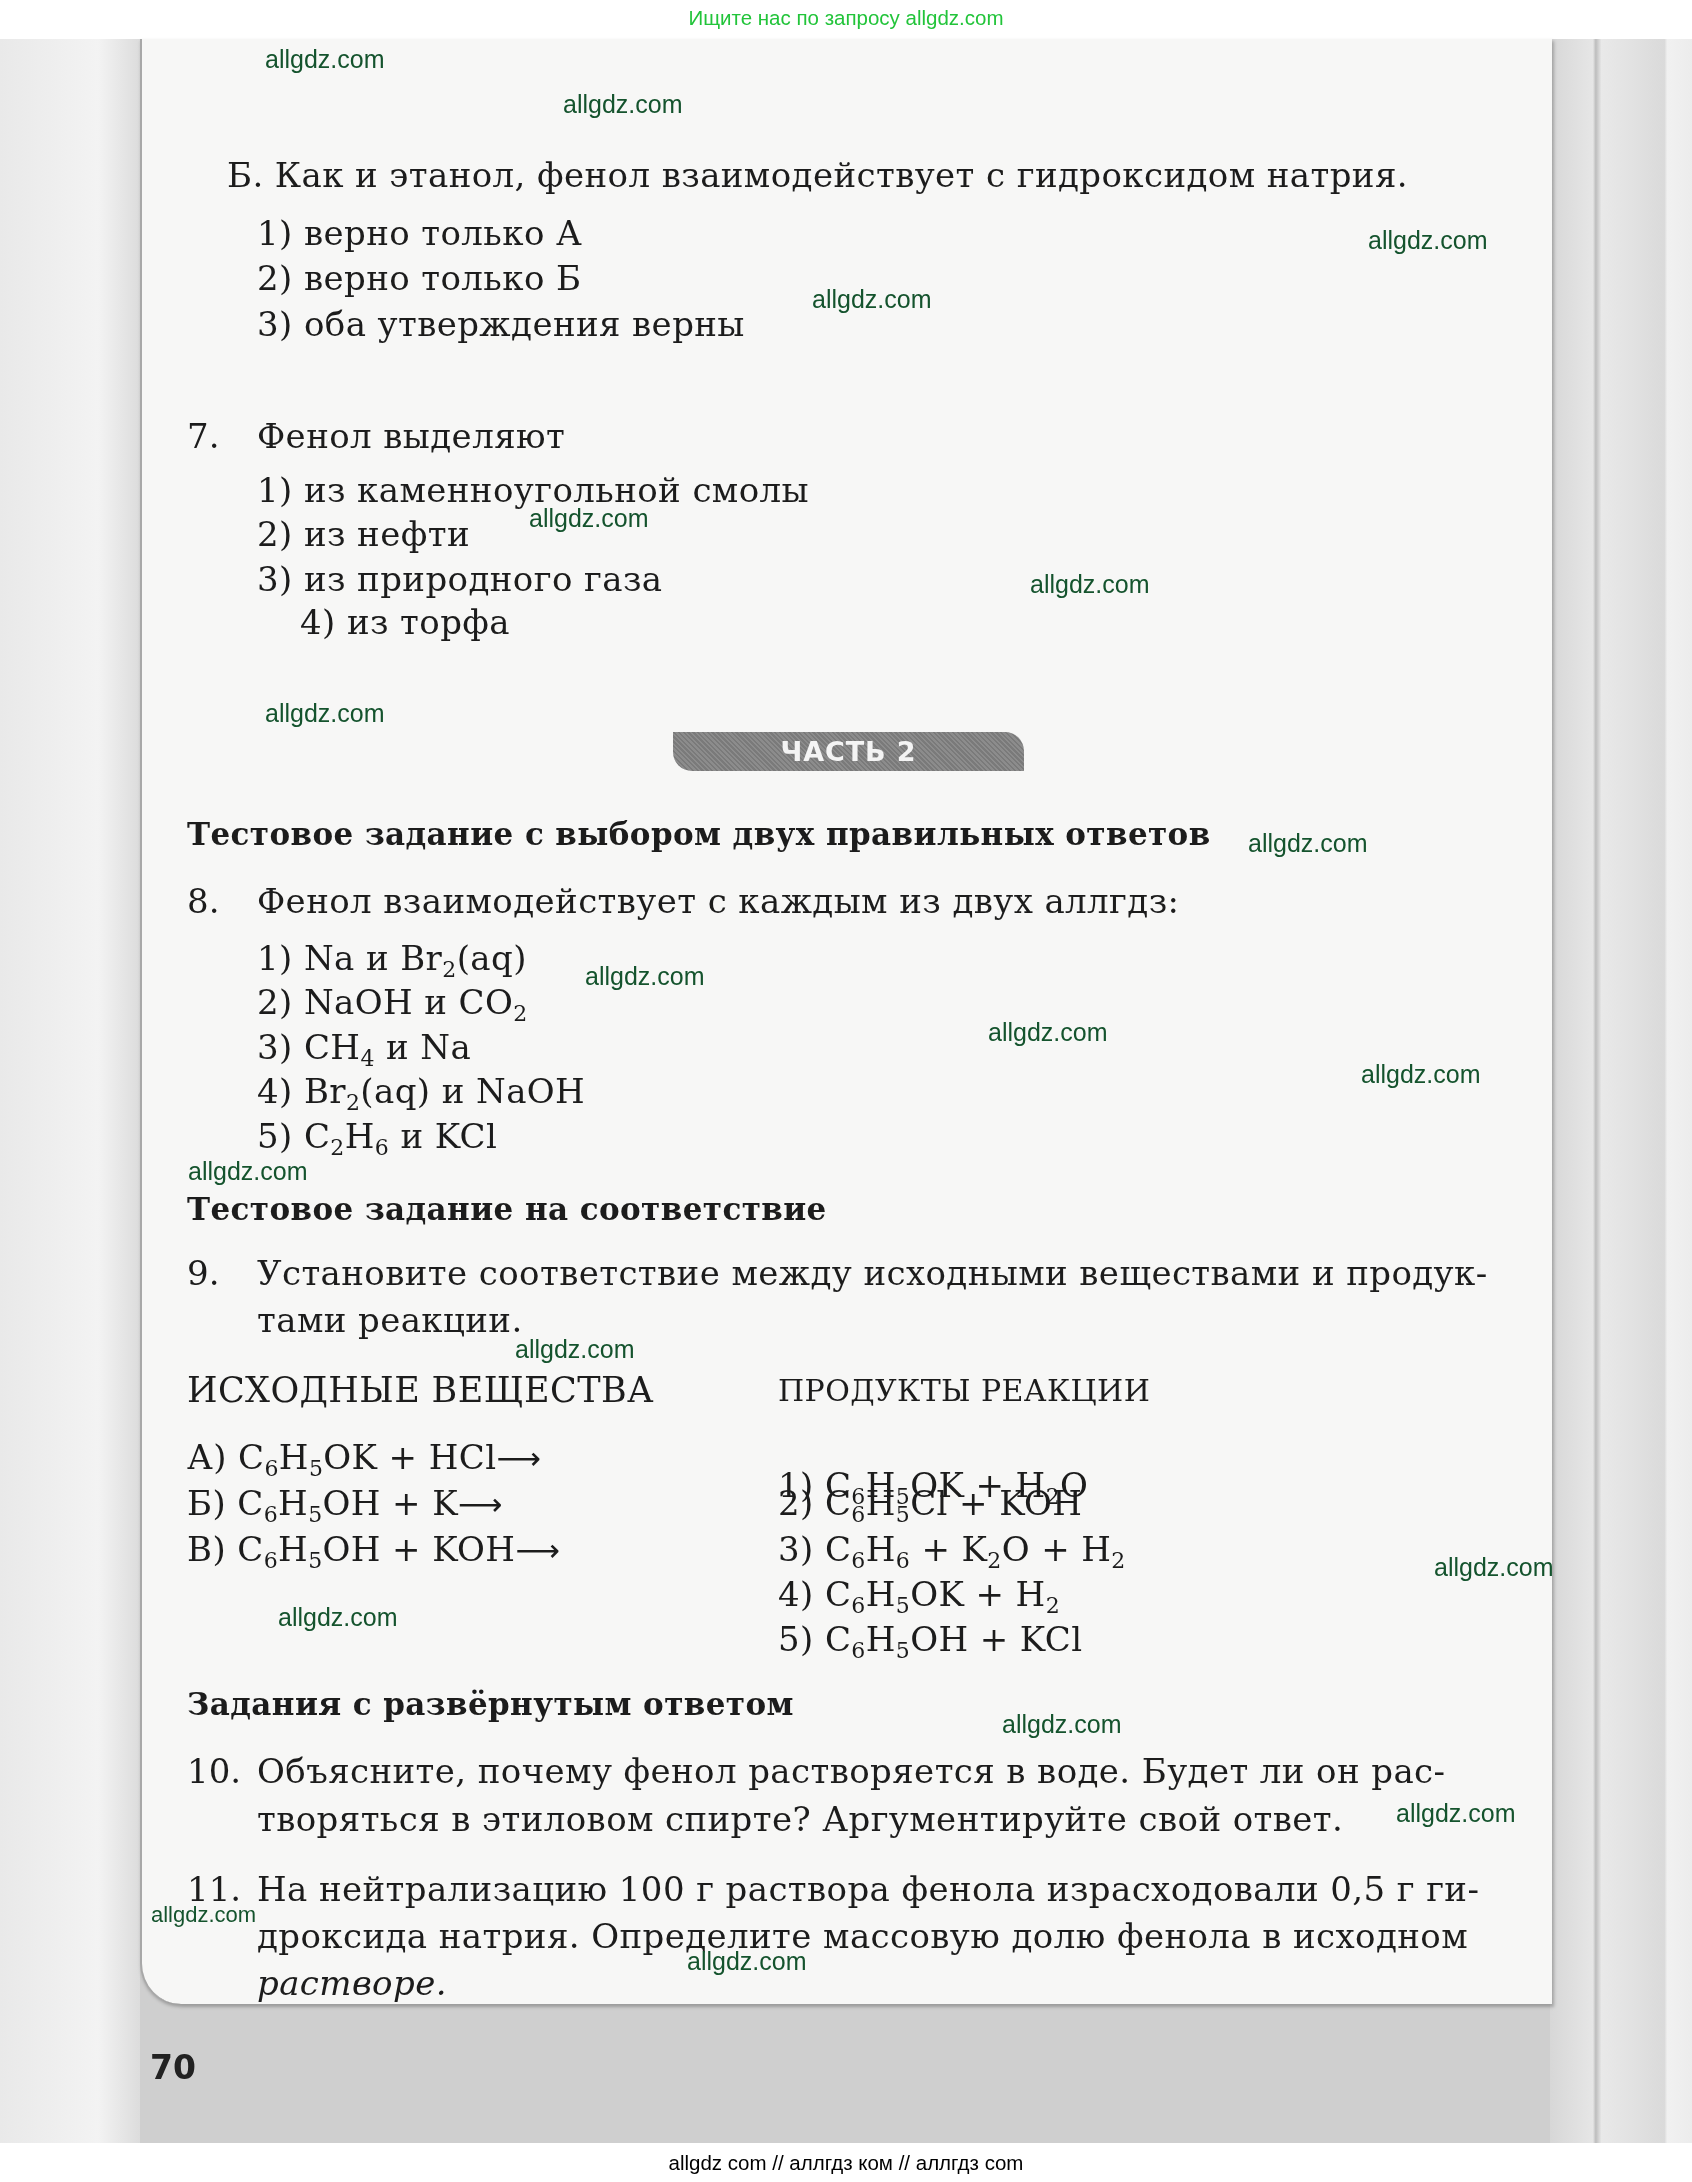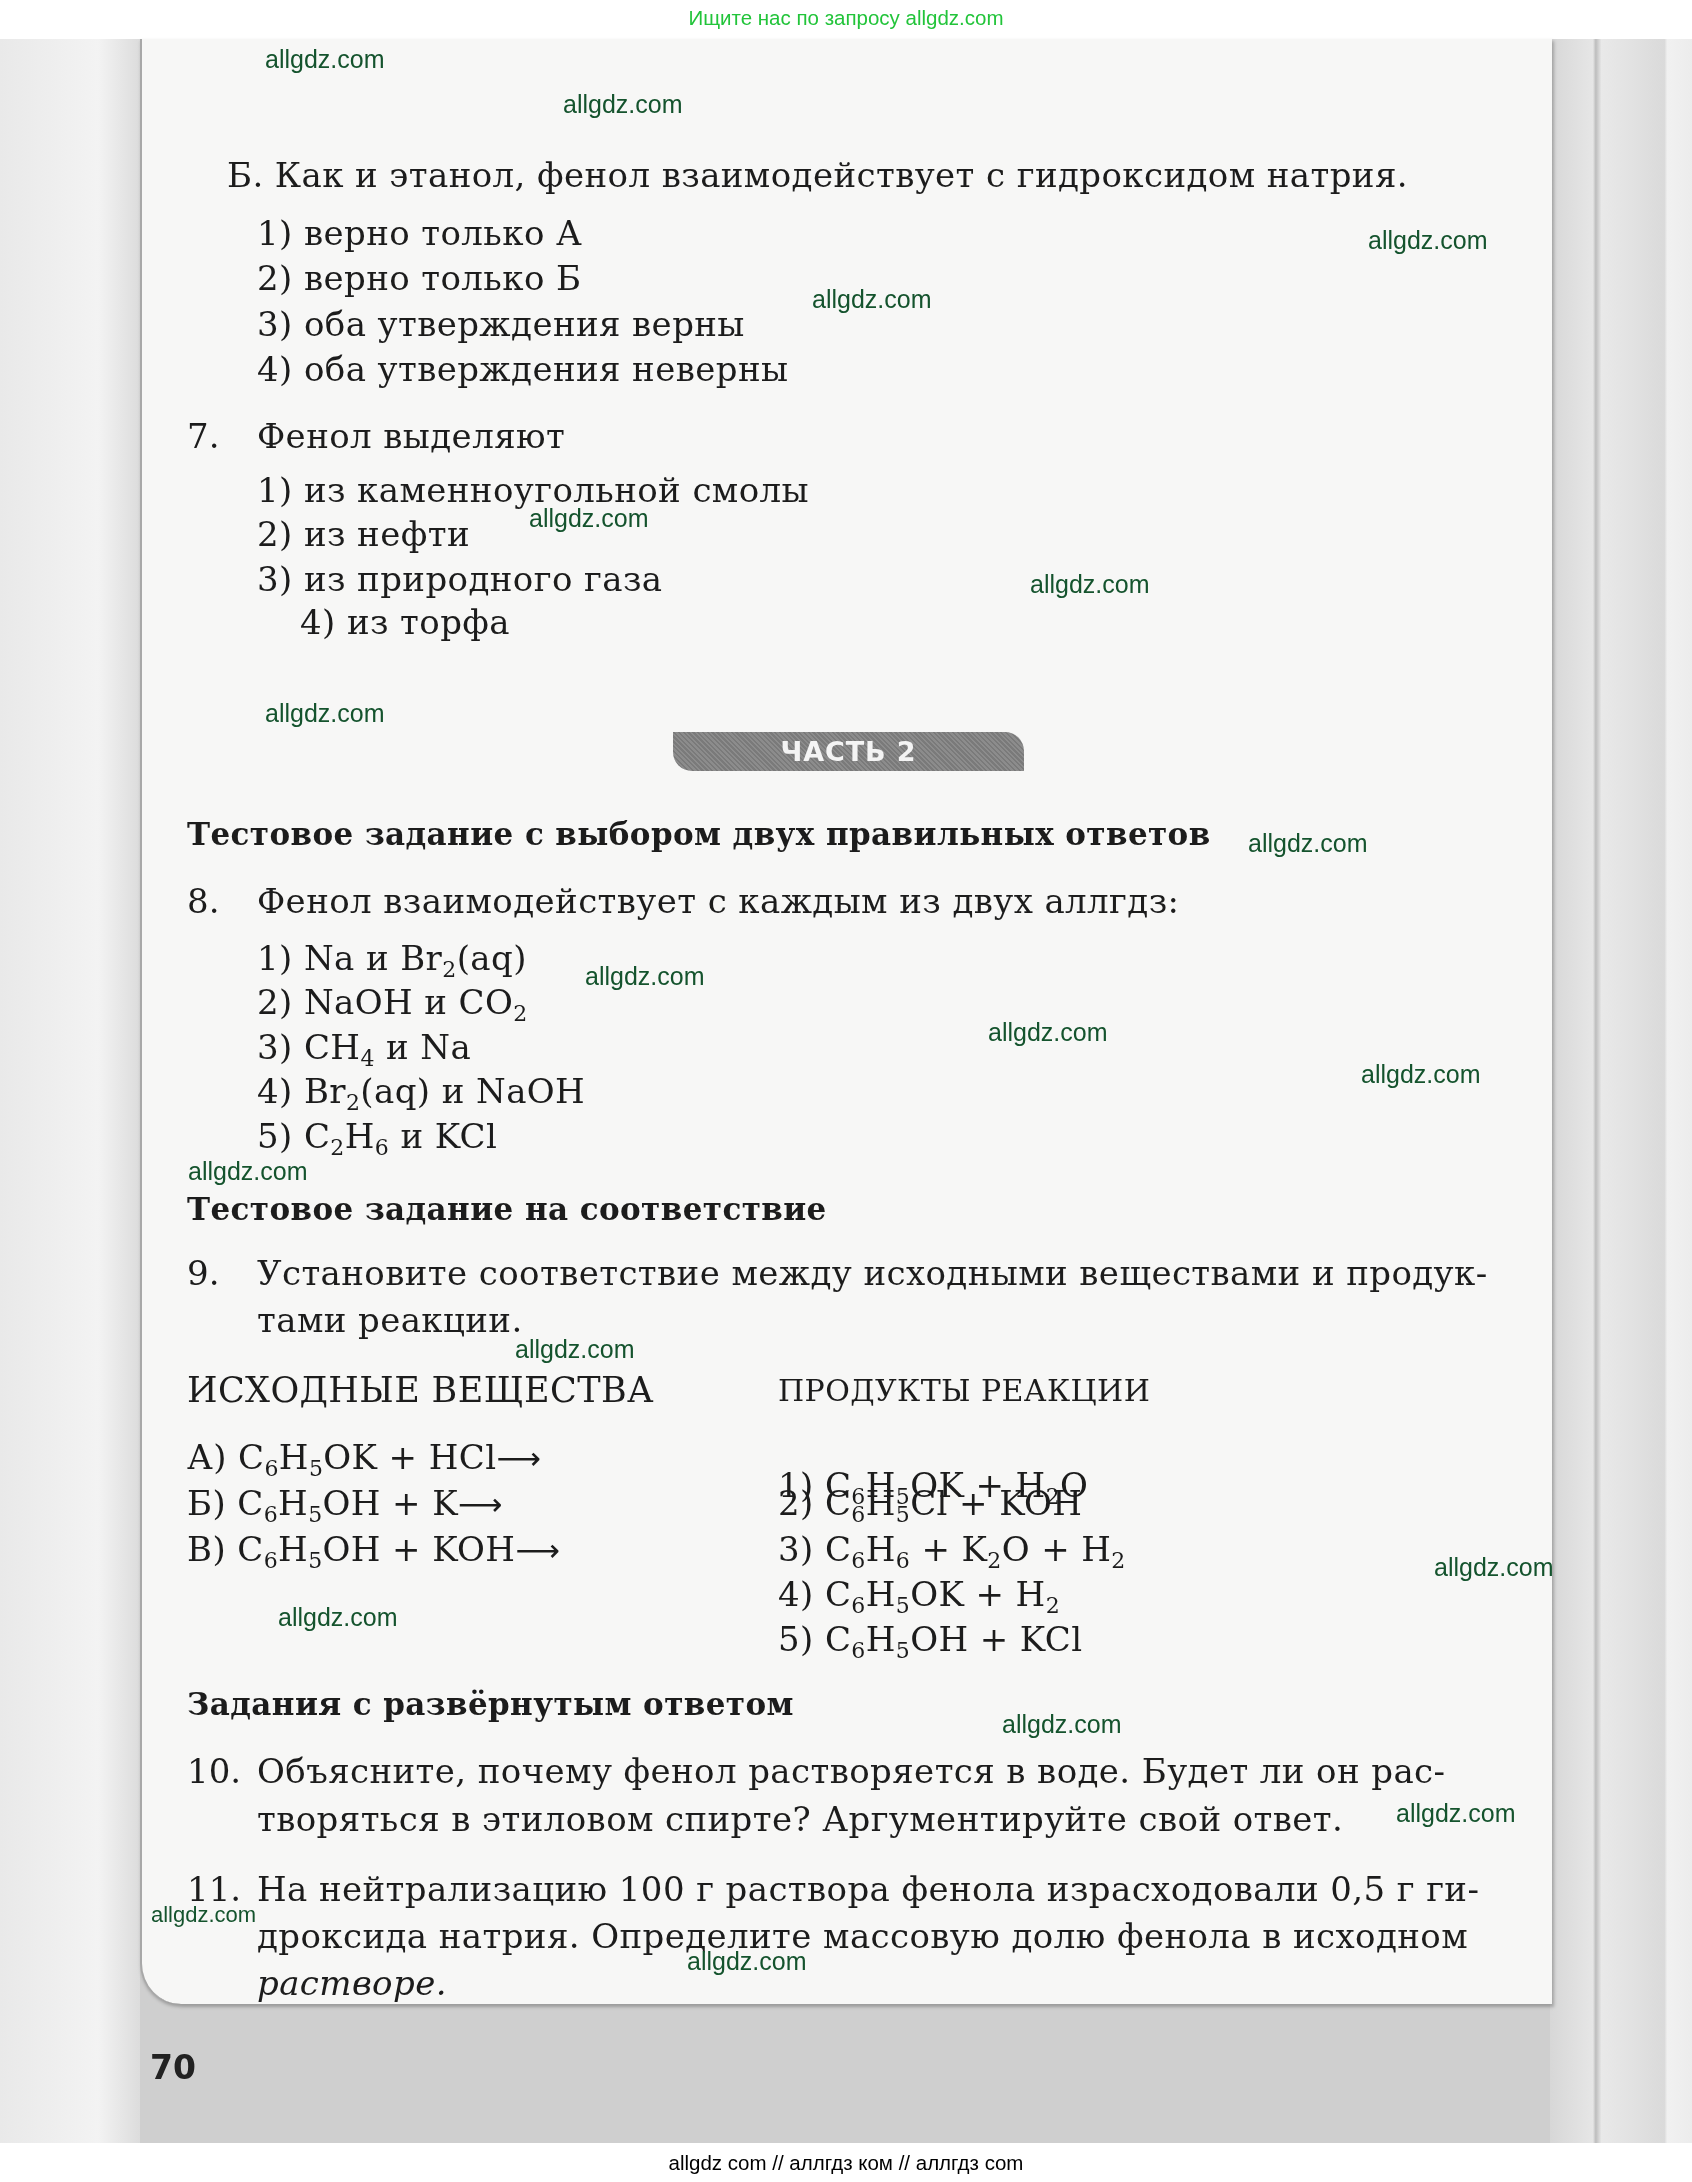--- a/index.html
+++ b/index.html
@@ -73,21 +73,20 @@
 <div class="scan-area">
   <div class="left-flap"></div>
   <div class="spine-strip"></div>
 
   <div class="page-card">
 
     <div class="txt" style="left:85px; top:116px;">Б. Как и этанол, фенол взаимодействует с гидроксидом натрия.</div>
     <div class="txt" style="left:115px; top:174px;">1) верно только А</div>
     <div class="txt" style="left:115px; top:219px;">2) верно только Б</div>
     <div class="txt" style="left:115px; top:265px;">3) оба утверждения верны</div>
-    <div class="txt" style="left:115px; top:310px;">4) оба утверждения неверны</div>
 
     <div class="num" style="left:45px; top:377px;">7.</div>
     <div class="txt" style="left:115px; top:377px;">Фенол выделяют</div>
     <div class="txt" style="left:115px; top:431px;">1) из каменноугольной смолы</div>
     <div class="txt" style="left:115px; top:475px;">2) из нефти</div>
     <div class="txt" style="left:115px; top:520px;">3) из природного газа</div>
     <div class="txt" style="left:115px; top:563px;margin-left:43px;">4) из торфа</div>
 
     <div class="badge" style="left:531px;">ЧАСТЬ 2</div>
 

